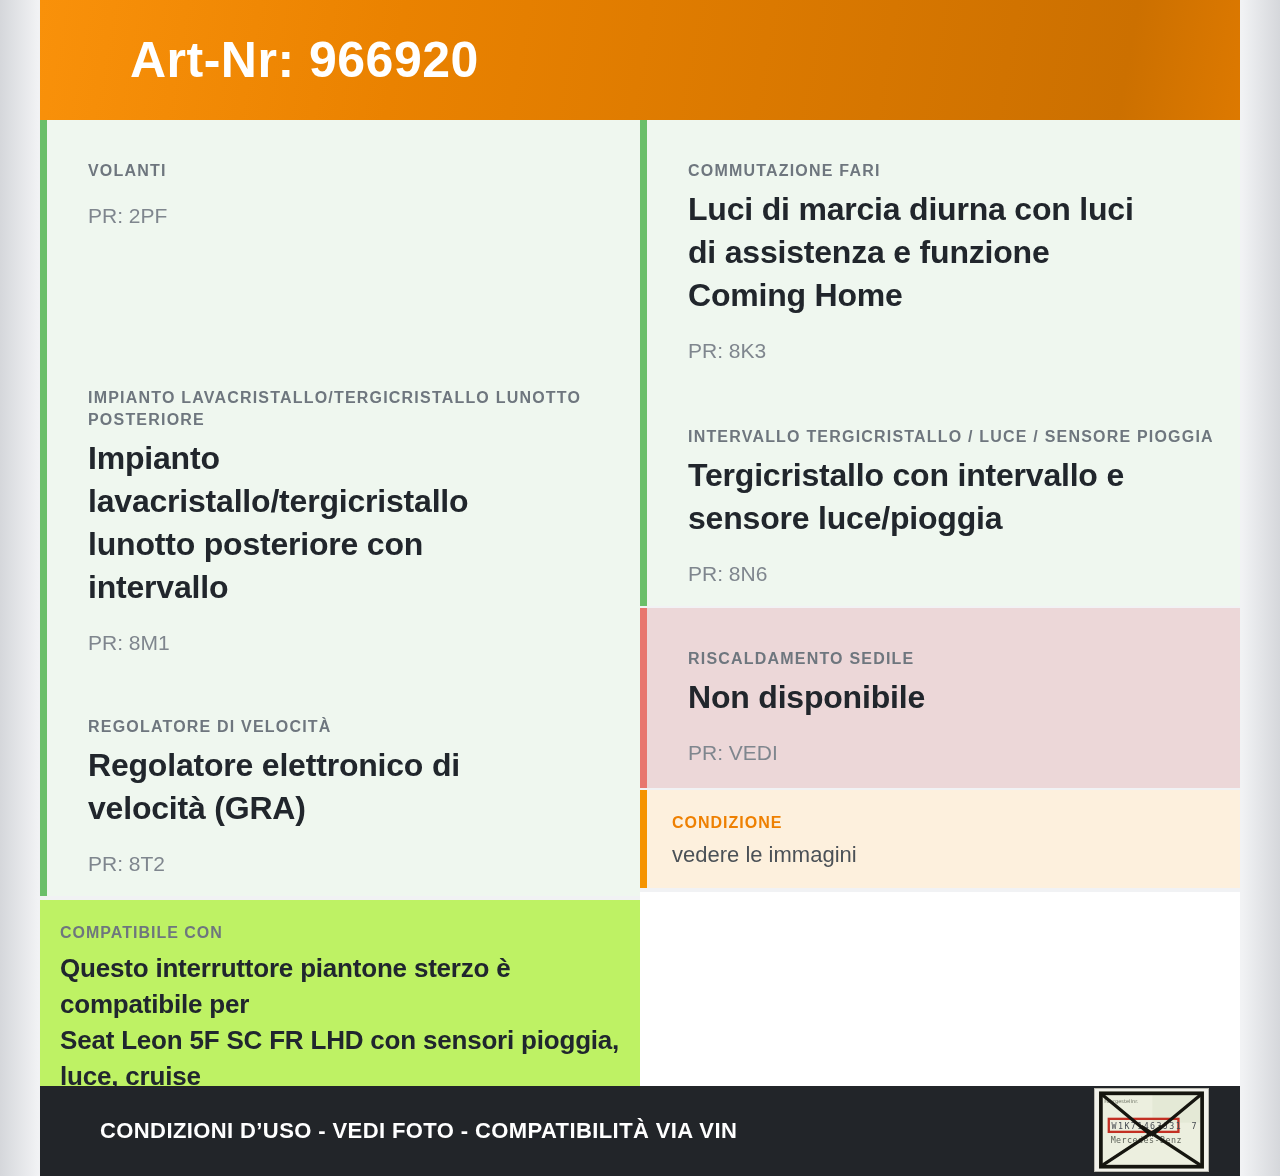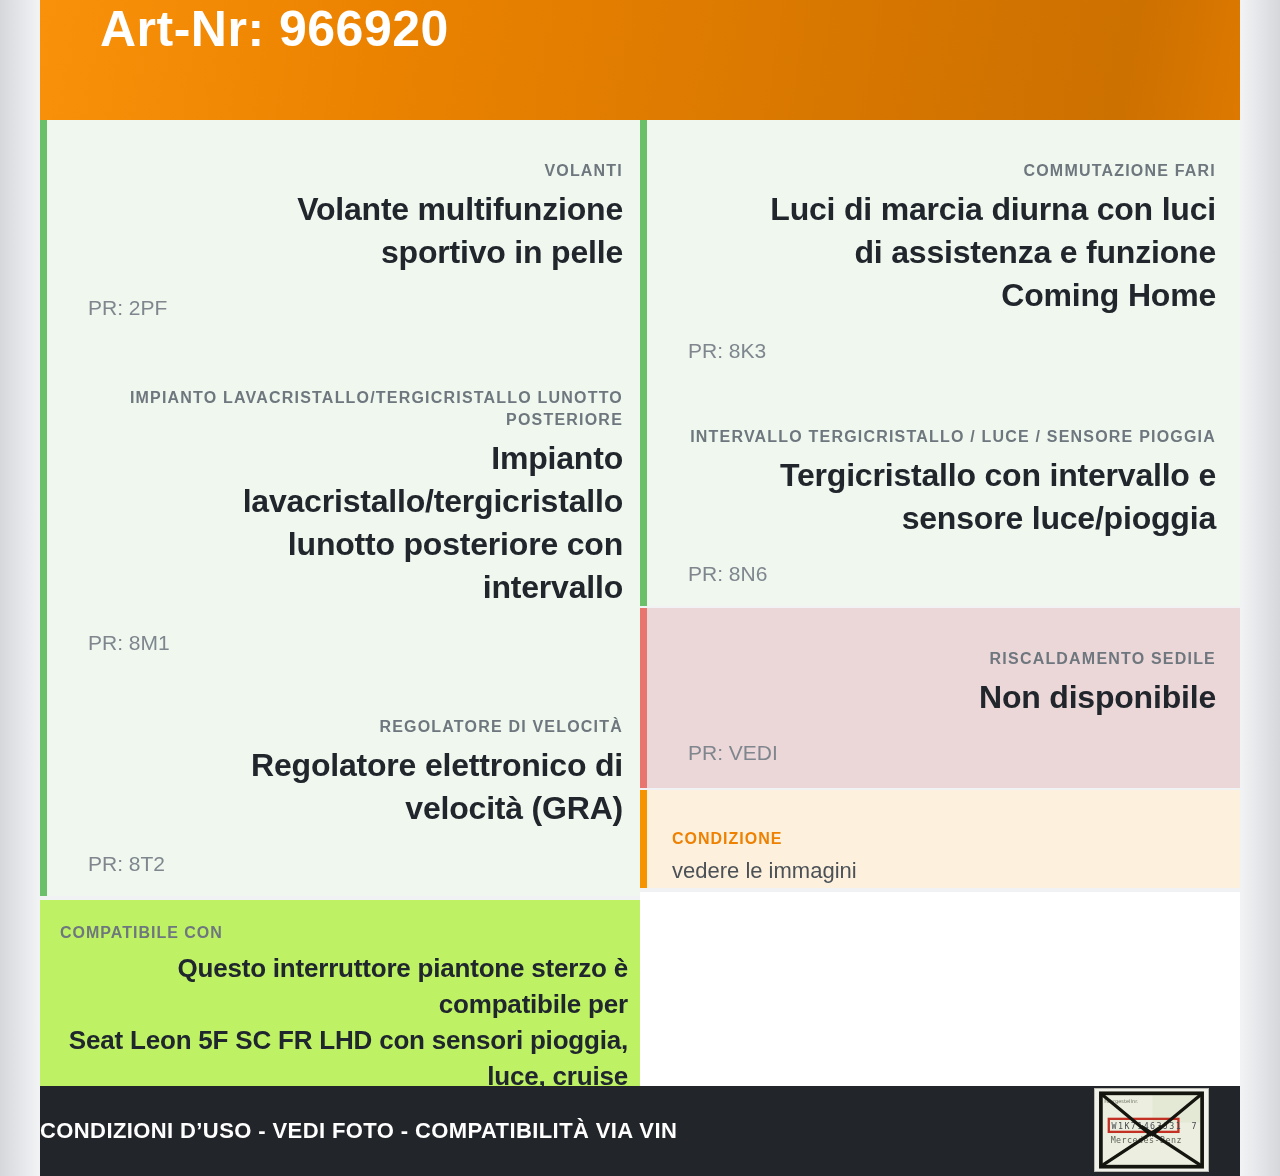--- a/index.html
+++ b/index.html
@@ -8,35 +8,35 @@
     font-family:"Liberation Sans", sans-serif;
     background:linear-gradient(90deg,#d5d7db 0px,#f1f2f4 38px,#f1f2f4 1242px,#d5d7db 1280px);
     position:relative;
   }
   .page { position:relative; width:1280px; height:1176px; }
 
   
   .header {
     position:absolute; left:40px; top:0; width:1200px; height:120px;
     background:linear-gradient(100deg, var(--header_orange_light,#f9910a) 0%, #ea8200 30%, var(--header_orange_dark,#cc7000) 90%, #dd7900 100%);
-    display:flex; 
+    display:flex; align-items:center;padding-left:30px;
   }
   .header h1 { color:#ffffff; font-size:50px; font-weight:bold; padding-left:60px; letter-spacing:0.5px; }
   .group-green { background:var(--green_bg,#eff7ef); border-left:7px solid var(--green,#6abf69); }
   .card { padding:40px 24px 0 41px; }
   .label {
     font-size:16px; font-weight:bold; color:var(--label_gray,#6e767e);
     letter-spacing:1.2px; line-height:22px;
   }
   .title {
     font-size:32px; font-weight:bold; color:var(--title_dark,#21262c);
     line-height:43px; margin-top:6px; letter-spacing:-0.2px;
   }
   .pr { font-size:21px; color:var(--pr_gray,#7f868e); margin-top:22px; }
-  .lines { white-space:pre-line;text-align:right; }
+  .lines { white-space:pre-line; }
 
   
   #card-volanti        { position:absolute; left:40px;  top:120px; width:600px; height:227px; }
   #card-lavacristallo  { position:absolute; left:40px;  top:347px; width:600px; height:329px; }
   #card-regolatore     { position:absolute; left:40px;  top:676px; width:600px; height:220px; }
   .lgroup { position:absolute; left:40px; top:120px; width:600px; height:776px; }
   .rgroup { position:absolute; left:640px; top:120px; width:600px; height:486px; }
   #card-commutazione   { height:266px; }
   #card-intervallo     { height:220px; }
 
@@ -44,42 +44,42 @@
   #card-riscaldamento {
     top:608px; height:180px;
     background:var(--red_bg,#ecd7d8); border-left:7px solid var(--red,#e8766e);
     padding:40px 24px 0 41px;
   }
   #card-condizione {
     top:790px; height:98px;
     background:var(--cream_bg,#fdf0dd); border-left:7px solid var(--orange,#f59300);
     padding:22px 24px 0 25px;
   }
-  #card-condizione .label { color:var(--accent_orange,#ee8002); letter-spacing:1px;margin-top:16px; }
+  #card-condizione .label { color:var(--accent_orange,#ee8002); letter-spacing:1px; }
   .condition-value { font-size:22px; color:#4b5157; margin-top:8px; }
 
   #panel-empty { top:892px; height:194px; background:#ffffff; }
 
   #card-compat {
     position:absolute; left:40px; top:900px; width:600px; height:186px;
     background:#bef264; padding:22px 12px 0 20px;
   }
   #card-compat .label { letter-spacing:1px; }
   .compat-text {
     font-size:26px; font-weight:bold; color:#20262e;
     line-height:36px; margin-top:6px; letter-spacing:-0.2px;
   }
 
   
   .footer {
     position:absolute; left:40px; top:1086px; width:1200px; height:90px;
     background:var(--footer_dark,#222529); display:flex; align-items:center;
   }
   .footer .footer-text {
-    color:#ffffff; font-size:22px; font-weight:bold; letter-spacing:0.4px; 
+    color:#ffffff; font-size:22px; font-weight:bold; letter-spacing:0.4px; padding-left:60px;
   }
 
   
   .thumb {
     position:absolute; left:1094px; top:1088px; width:115px; height:84px;
     background:#f2f2ec; border:1px solid #b9b9b0; padding:2px;
   }
   .thumb svg { width:100%; height:100%; display:block; }
 </style>
 </head>
@@ -87,22 +87,20 @@
 
 <div class="page">
 
   <div class="header">
     <h1>Art-Nr: 966920</h1>
   </div>
 
   <div class="lgroup group-green">
     <div class="card" id="card-volanti" style="position:static;height:227px;">
       <div class="label lines">VOLANTI</div>
-      <div class="title lines">Volante multifunzione
-sportivo in pelle</div>
       <div class="pr">PR: 2PF</div>
     </div>
     <div class="card sep" id="card-lavacristallo" style="position:static;height:329px;">
       <div class="label lines">IMPIANTO LAVACRISTALLO/TERGICRISTALLO LUNOTTO
 POSTERIORE</div>
       <div class="title lines">Impianto
 lavacristallo/tergicristallo
 lunotto posteriore con
 intervallo</div>
       <div class="pr">PR: 8M1</div>

